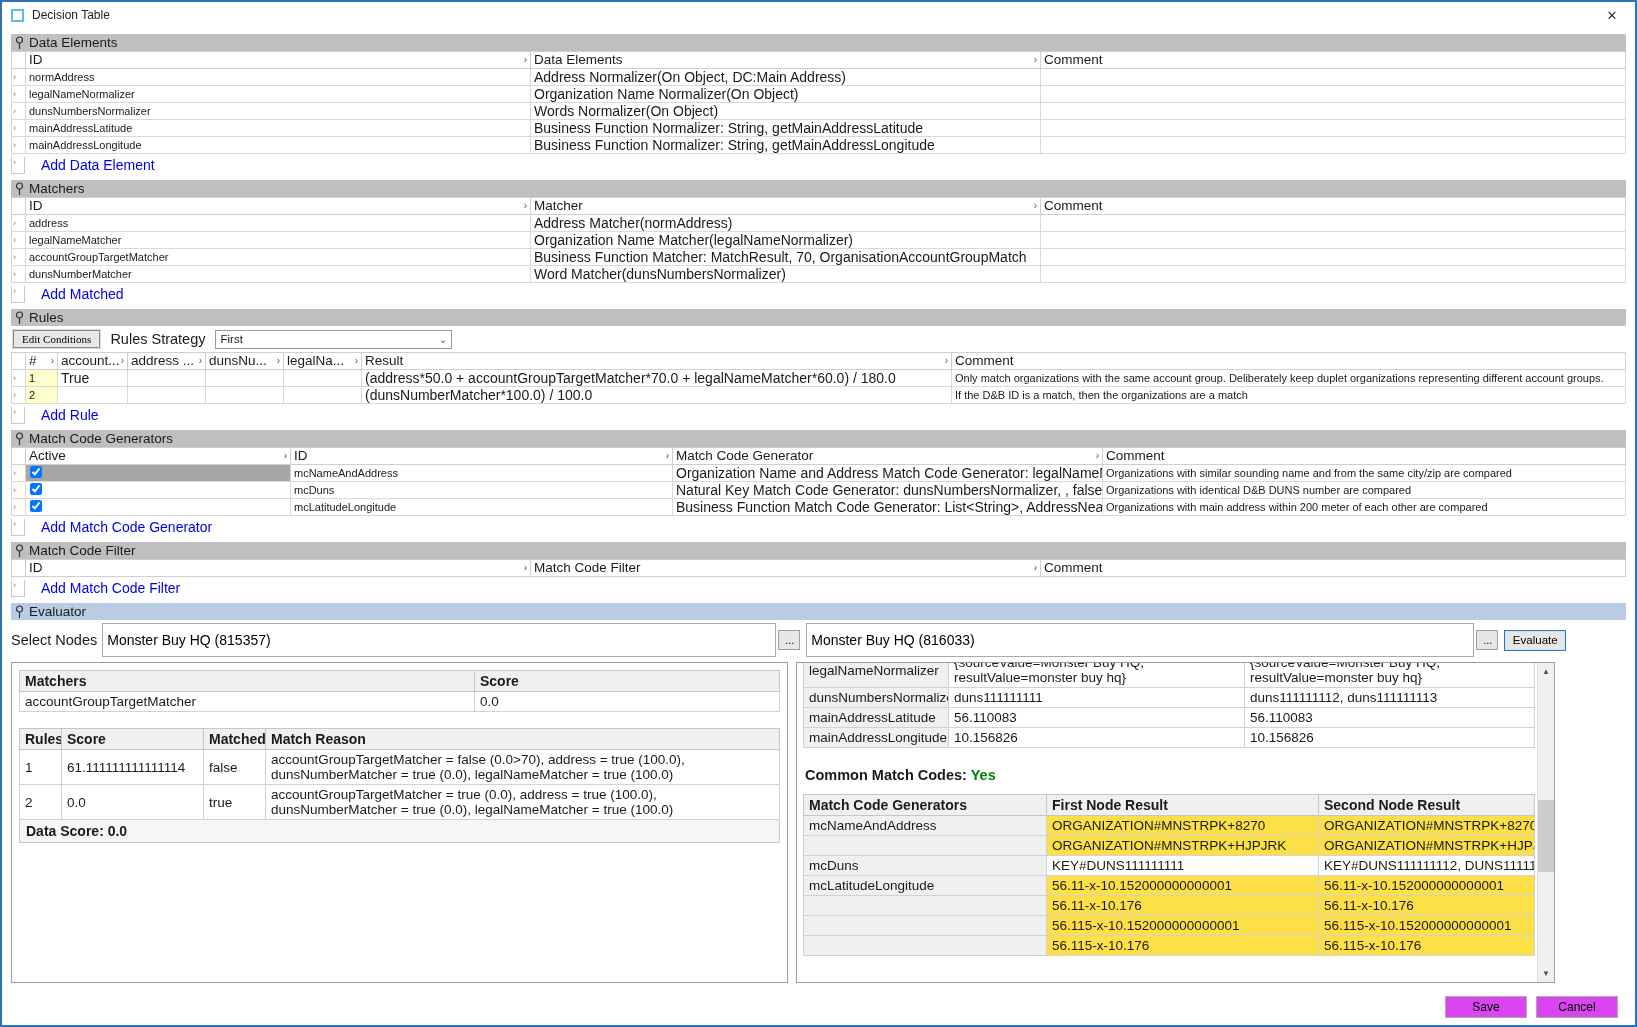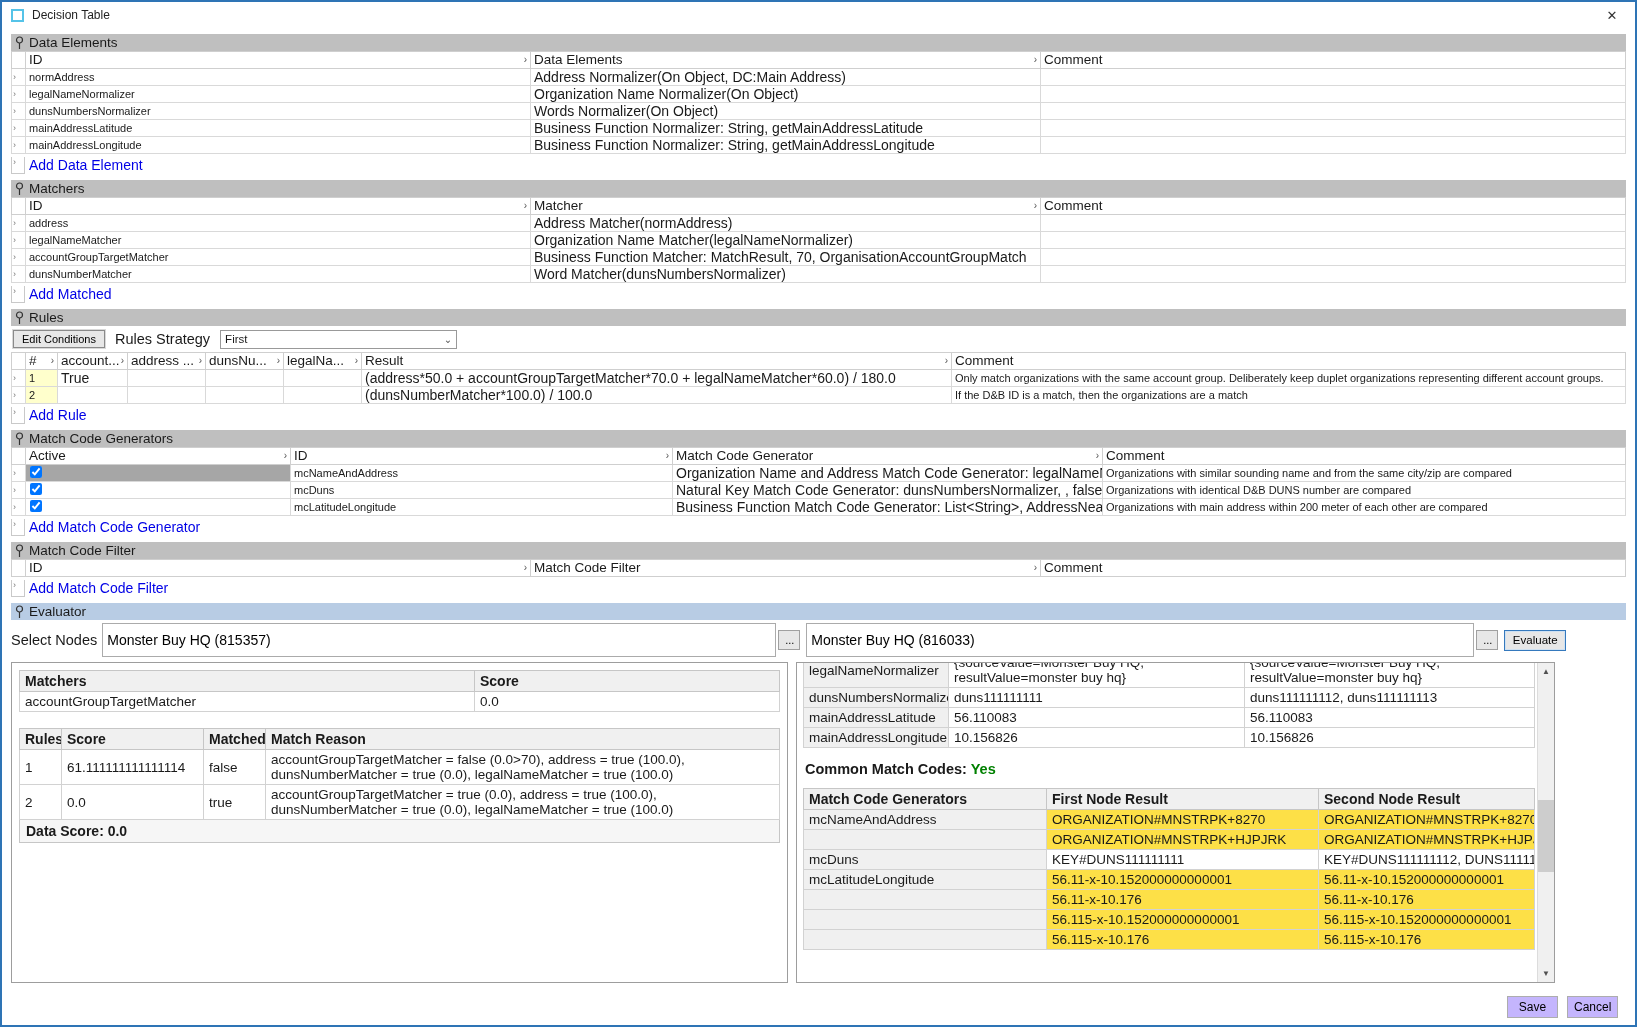--- a/index.html
+++ b/index.html
@@ -33,25 +33,25 @@
   td.sel, th.sel { padding:0 1px; color:#777; font-size:9px; text-align:left; }
   td.small { font-size:11px; }
   td.val { font-size:14px; }
   td.cmt { font-size:11px; }
   td.rulenum { background:#ffffcc; font-size:11px; }
   td.active-sel { background:#a6a6a6; }
   td.chk input { margin:1px 0 0 1px; width:12px; height:12px; }
 
   .add-row { display:flex; align-items:center; height:20px; flex:0 0 auto; margin:1px 0 5px 0; }
   .add-sel { width:14px; height:17px; border:1px solid #c9c9c9; border-top:none; color:#777; font-size:9px; padding:0 1px; }
-  .add-link { color:#0000e6; font-size:14px; margin-left:4px; cursor:pointer; }
+  .add-link { color:#0000e6; font-size:14px; margin-left:16px; cursor:pointer; }
 
   
   .rules-bar { display:flex; align-items:center; height:22px; margin:2px 0 2px 2px; gap:10px; flex:0 0 auto; }
-  .btn-small { font-family:Liberation Sans, sans-serif; font-size:11px; height:18px; padding:0 8px; background:#e7e7e7;
+  .btn-small { font-family:Liberation Serif, serif; font-size:11px; height:18px; padding:0 8px; background:#e7e7e7;
                border:1px solid #8a8a8a; box-shadow:0 0 0 1px #d9d9d9; cursor:pointer; }
   .rs-label { font-size:14.5px; }
   .combo { width:237px; height:19px; border:1px solid #999; background:#fff; display:flex;
            align-items:center; padding:0 4px; font-size:11.5px; cursor:pointer; }
   .combo .cbx-chev { margin-left:auto; color:#555; font-size:10px; }
 
   
   .eval-top { display:flex; align-items:center; margin:3px 0 5px 0; flex:0 0 auto; }
   .eval-lbl { font-size:14.5px; margin-right:5px; white-space:nowrap; }
   .txt { height:20px; border:1px solid #ababab; font-family:inherit; font-size:14px; padding:16px 4px; }
@@ -70,34 +70,34 @@
   table.etable { border-collapse:collapse; table-layout:fixed; width:100%; font-size:13.5px; }
   .etable th { background:#f0f0f0; font-weight:bold; text-align:left; border:1px solid #c6c6c6;
                padding:2px 5px; font-size:14px; white-space:nowrap; overflow:hidden; }
   .etable td { border:1px solid #d2d2d2; padding:2px 5px; overflow:hidden; }
   .etable td.ehead { background:#f0f0f0; white-space:nowrap; }
   .etable td.nowrap { white-space:nowrap; }
   td.match { background:#fde047; }
   .final-score { border:1px solid #c6c6c6; border-top:none; background:#f6f6f6; font-weight:bold;
                  font-size:14px; padding:3px 6px; }
   .mrow-gap { height:16px; }
-  .cmc-line { font-weight:bold; font-size:14.5px; margin:13px 0 11px 2px; }
+  .cmc-line { font-weight:bold; font-size:14.5px; margin:19px 0 11px 2px; }
   .cmc-yes { color:#008000; }
 
   
   .vbar { width:17px; background:#f0f0f0; border-left:1px solid #dcdcdc; display:flex;
           flex-direction:column; }
   .vbar .arrow { height:17px; display:flex; align-items:center; justify-content:center;
                  color:#505050; font-size:8px; cursor:pointer; }
   .vbar .track { flex:1; position:relative; }
   .vbar .thumb { position:absolute; left:0; right:0; top:42%; height:72px; background:#cdcdcd; cursor:pointer; }
 
   .footer { margin-top:auto; display:flex; justify-content:flex-end; align-items:center;
             gap:9px; padding:0 8px 7px 0; flex:0 0 auto; }
-  .btn { width:51px; height:22px; background:#c4b5fd; border:1px solid #adadad; font-family:inherit;
+  .btn { width:82px; height:22px; background:#d946ef; border:1px solid #adadad; font-family:inherit;
          font-size:12px; cursor:pointer; }
 </style>
 </head>
 <body>
 
 <div class="window">
 
   <div class="titlebar">
     <span class="app-icon"></span>
     <span class="title-text">Decision Table</span>

